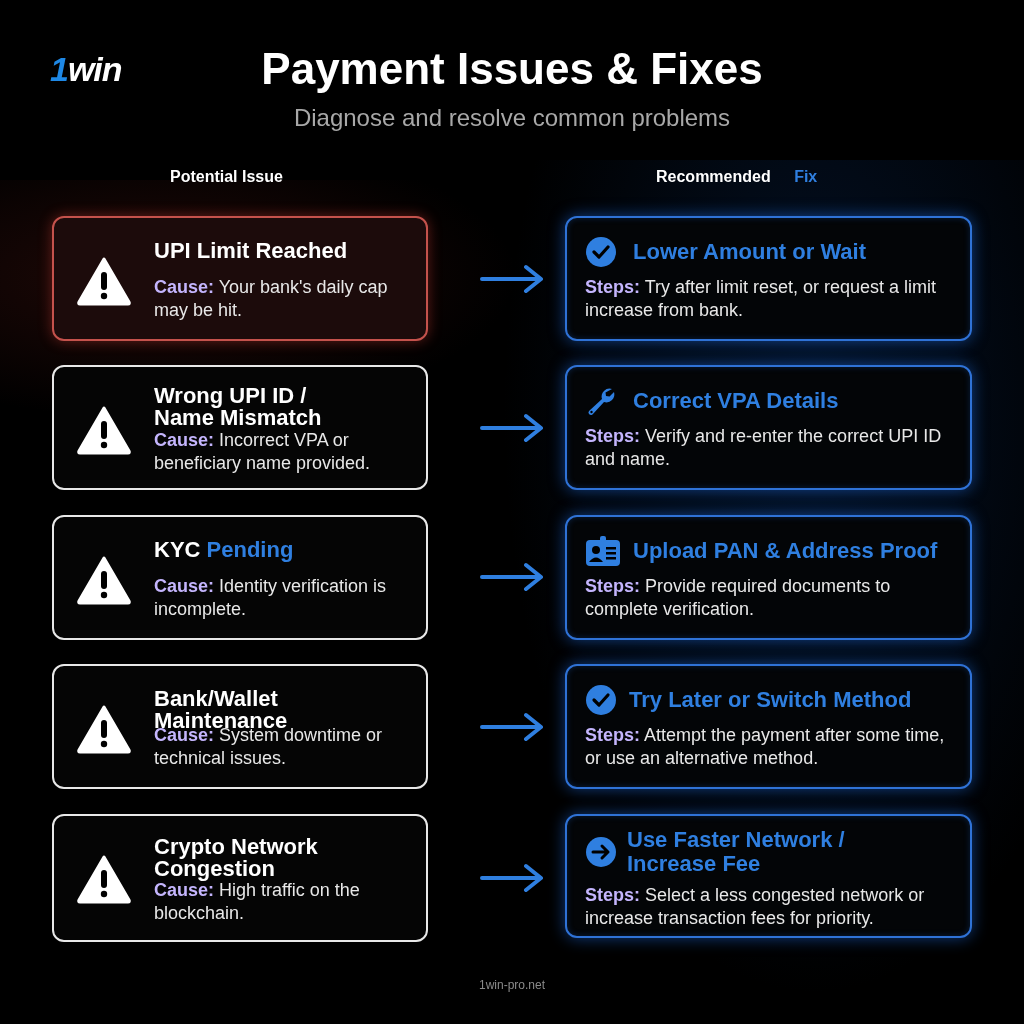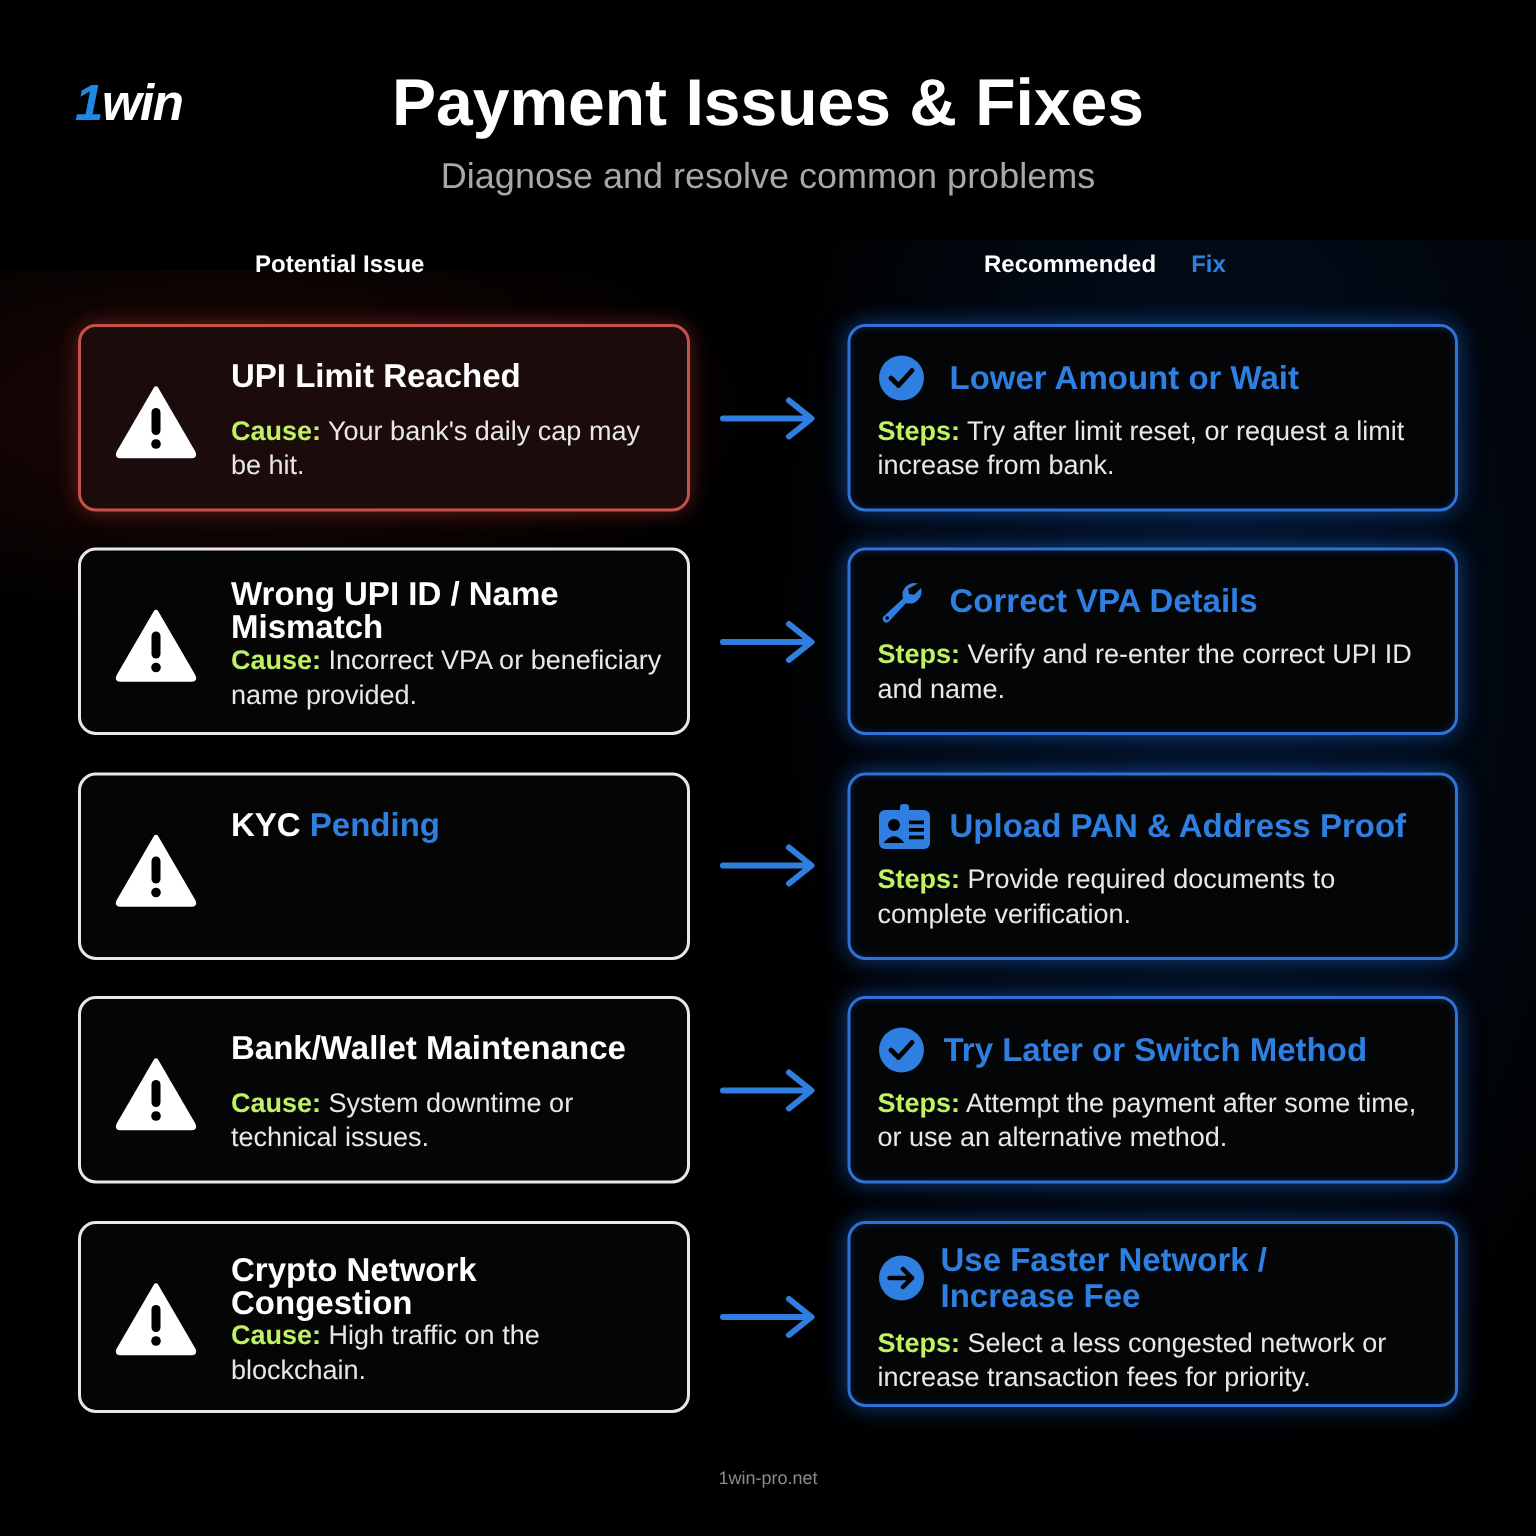--- a/index.html
+++ b/index.html
@@ -35,40 +35,40 @@
       position:absolute; top:168px; font-size:16px; font-weight:bold;
     }
     .col-head.left { left:170px; }
     .col-head.right { left:656px; }
     .col-head .accent { color:#2f7fe0;margin-left:19px; }
 
     .card {
       position:absolute; box-sizing:border-box;
       border-radius:12px; background:#050505;
     }
-    .issue { left:52px; width:408px; height:125px; border:2px solid #e8e8e8; }
+    .issue { left:52px; width:376px; height:125px; border:2px solid #e8e8e8; }
     .issue.red { border-color:#c4524c; background:#1c0b0b; box-shadow:0 0 14px rgba(200,60,50,0.45); }
     .fix {
       left:565px; width:407px; height:125px;
       border:2px solid #2f72d6; background:#030507;
       box-shadow:0 0 16px rgba(30,110,230,0.55), inset 0 0 6px rgba(30,110,230,0.25);
     }
     .warn {
       position:absolute; left:22px; top:38px; width:56px; height:50px;
     }
     .issue-title {
       position:absolute; left:100px; top:22px; right:14px;
       font-size:22px; font-weight:bold; line-height:22px;
     }
     .issue-title .accent { color:#2f7fe0; }
     .issue-cause {
       position:absolute; left:100px; right:14px;
       font-size:18px; line-height:23px; color:#e8e8e8;
     }
-    .lbl { font-weight:bold; color:#bef264; }
+    .lbl { font-weight:bold; color:#c4b5fd; }
     .fix-icon { position:absolute; left:18px; width:32px; height:32px; }
     .fix-title {
       position:absolute; left:66px; right:10px;
       font-size:22px; font-weight:bold; color:#2f7fe0; line-height:24px;
     }
     .fix-steps {
       position:absolute; left:18px; right:12px;
       font-size:18px; line-height:23px; color:#e8e8e8;
     }
     .arrow { position:absolute; left:478px; width:70px; height:30px; }
@@ -135,20 +135,21 @@
   <div class="fix-steps" style="top:58px"><span class="lbl">Steps:</span><span> Verify and re-enter the correct UPI ID and name.</span></div>
 </div>
 
 <div class="card issue" style="top:515px">
   <svg class="warn" viewBox="0 0 56 50">
       <path d="M28 3 L53 46 Q54 48 52 48 L4 48 Q2 48 3 46 Z" fill="#fff" stroke="#fff" stroke-width="3" stroke-linejoin="round"></path>
       <rect x="25" y="16" width="6" height="18" rx="3" fill="#000"></rect>
       <circle cx="28" cy="40" r="3.2" fill="#000"></circle>
     </svg>
   <div class="issue-title" style="top:22px"><span>KYC </span><span class="accent">Pending</span></div>
+  <div class="issue-cause" style="top:58px"><span class="lbl">Cause:</span><span> Identity verification is incomplete.</span></div>
 </div>
 <svg class="arrow" style="top:562px" viewBox="0 0 70 30">
     <path d="M4 15 H62 M48 3 L63 15 L48 27" stroke="#2f7fe0" stroke-width="4" fill="none" stroke-linecap="round" stroke-linejoin="round"></path>
   </svg>
 <div class="card fix" style="top:515px">
   <svg class="fix-icon" style="top:18px;width:36px" viewBox="0 0 36 32">
       <rect x="1" y="5" width="34" height="26" rx="4" fill="#2f7fe0"></rect>
       <rect x="15" y="1" width="6" height="6" rx="2" fill="#2f7fe0"></rect>
       <circle cx="11" cy="15" r="4" fill="#000"></circle>
       <path d="M4 27 Q11 18 18 27 Z" fill="#000"></path>

